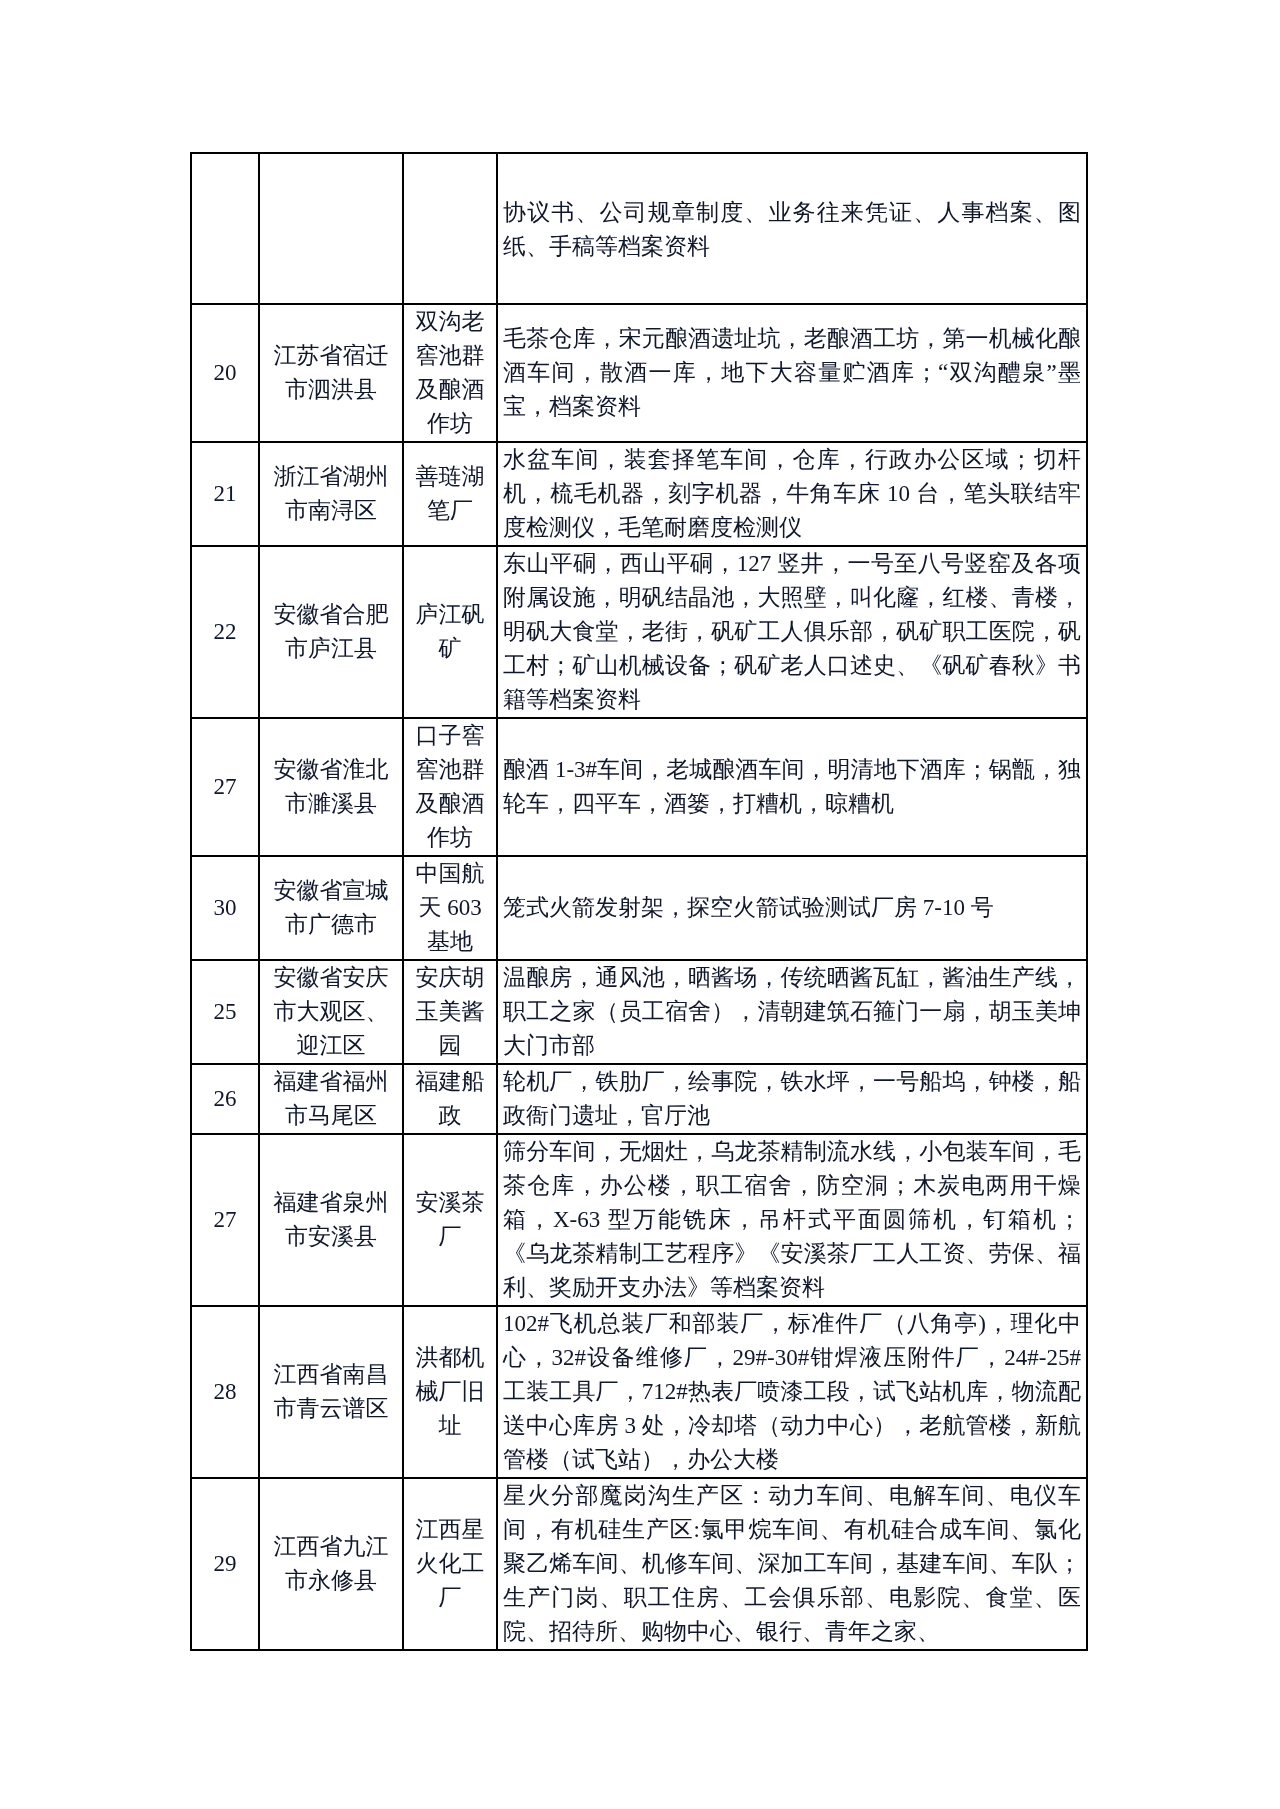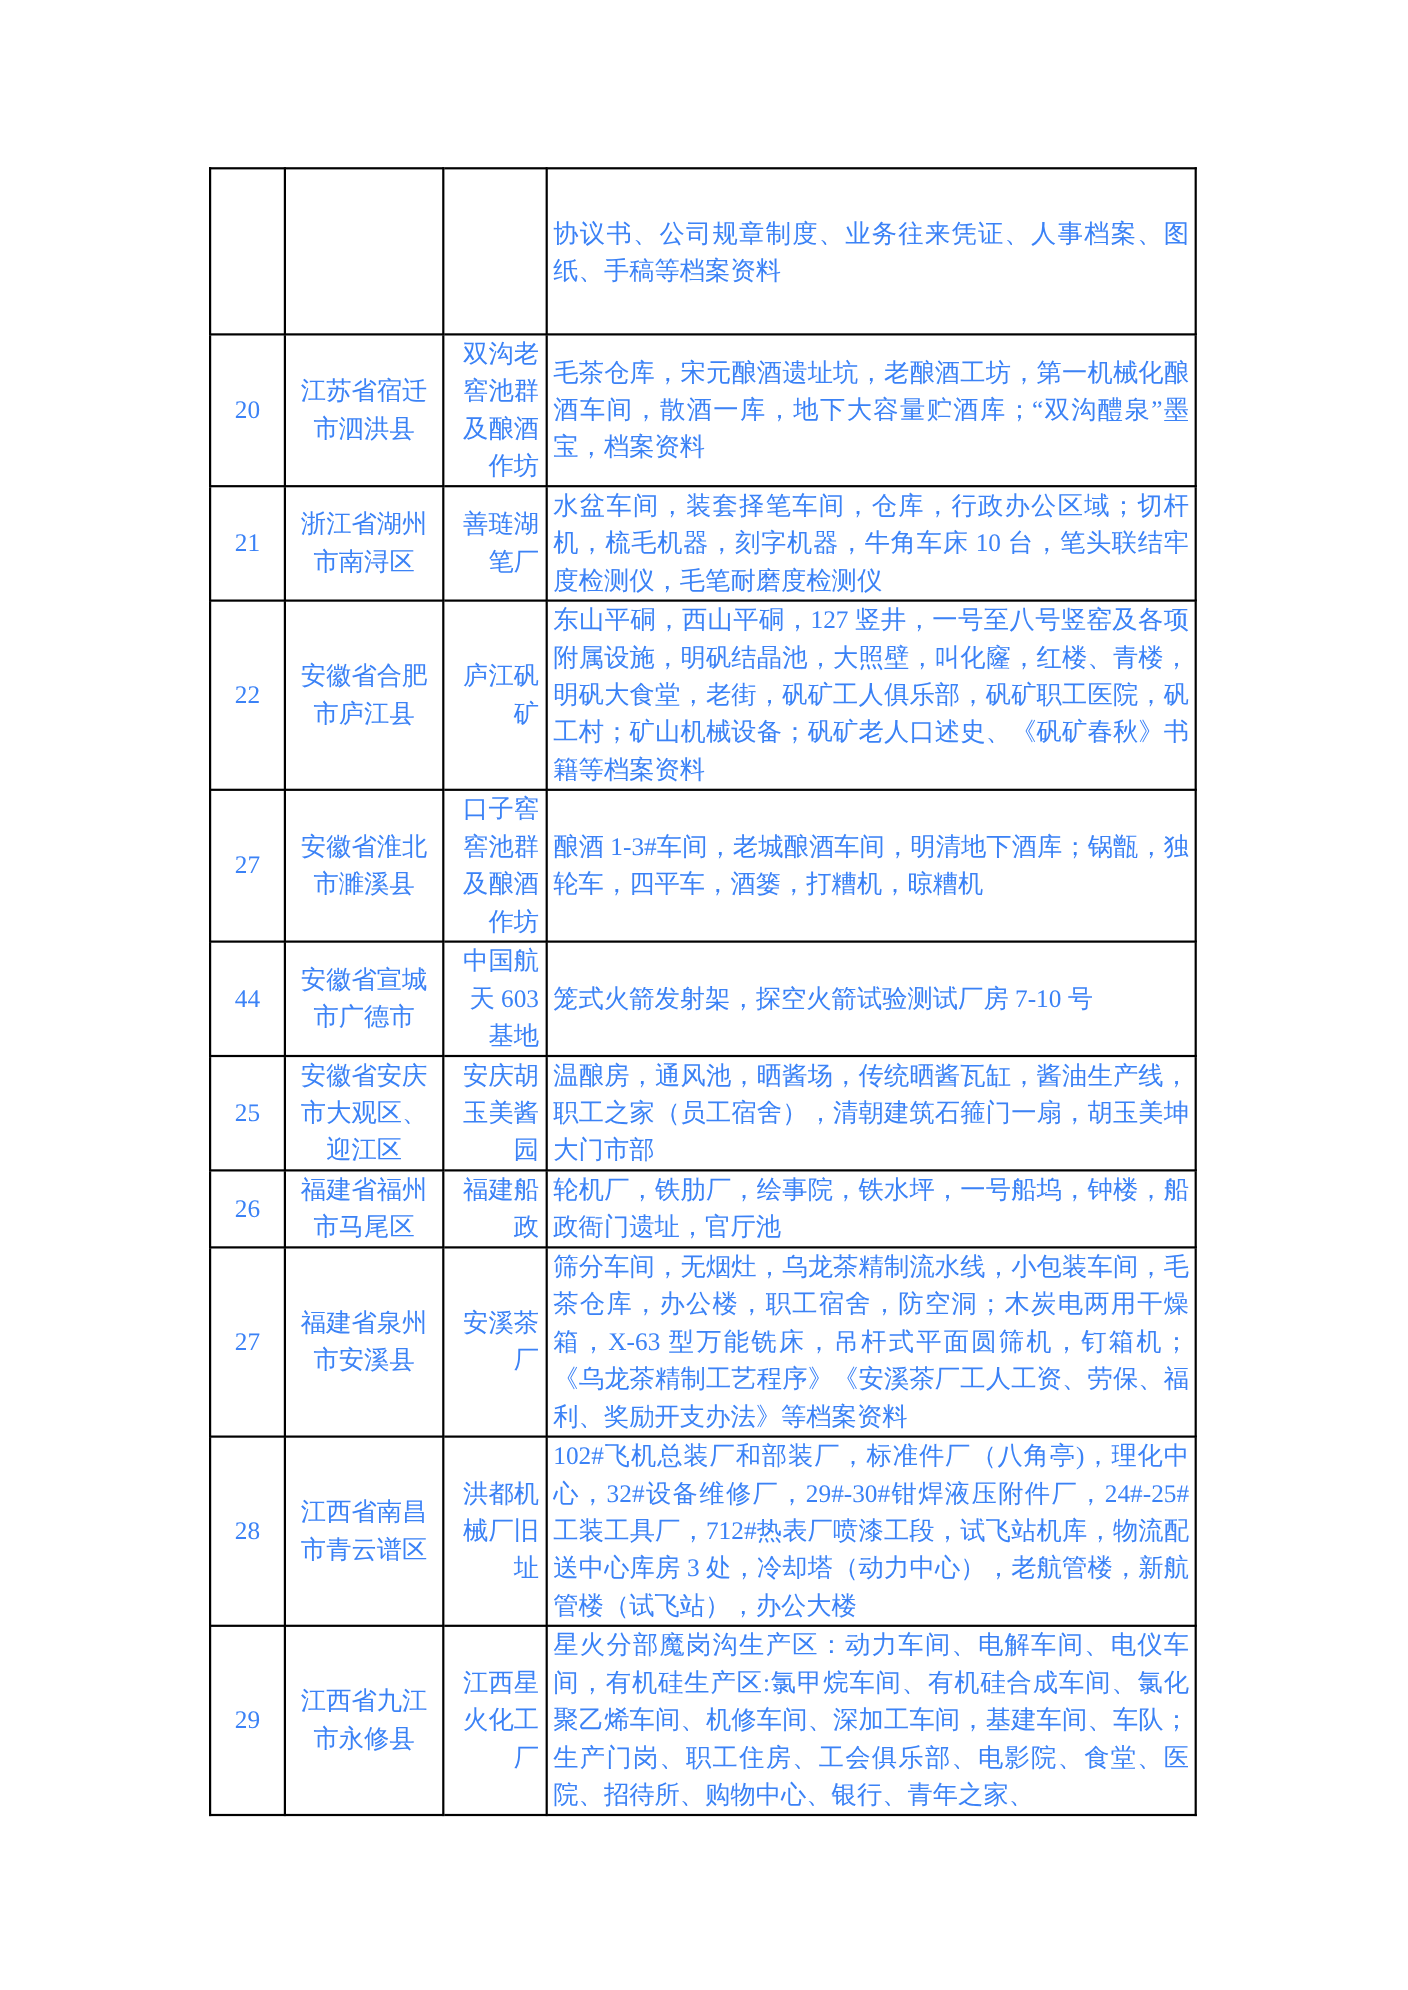--- a/index.html
+++ b/index.html
@@ -6,21 +6,21 @@
     margin: 0;
     padding: 0;
     background: #ffffff;
   }
   .page {
     position: relative;
     width: 1280px;
     height: 1809px;
     background: #ffffff;
     font-family: "Liberation Serif", "DejaVu Serif", serif;
-    color: #3b82f6;
+    color: #0f172a;
     overflow: hidden;
   }
   table.doc-table {
     position: absolute;
     left: 190px;
     top: 152px;
     width: 896px;
     border-collapse: collapse;
     table-layout: fixed;
   }
@@ -35,21 +35,21 @@
   td.c-num {
     text-align: center;
     padding: 0 3px;
   }
   td.c-loc {
     padding: 0 8px;
     text-align: center;
   }
   td.c-name {
     padding: 0 6px;
-    text-align: right;
+    text-align: center;
   }
   td.c-desc {
     padding: 0 5px;
     text-align: justify;
     text-align-last: left;
   }
   td.vtop {
     vertical-align: top;
     padding-top: 3px;
   }
@@ -90,21 +90,21 @@
         <td class="c-name">庐江矾矿</td>
         <td class="c-desc">东山平硐，西山平硐，127 竖井，一号至八号竖窑及各项附属设施，明矾结晶池，大照壁，叫化窿，红楼、青楼，明矾大食堂，老街，矾矿工人俱乐部，矾矿职工医院，矾工村；矿山机械设备；矾矿老人口述史、《矾矿春秋》书籍等档案资料</td>
       </tr>
       <tr style="height:136px">
         <td class="c-num">27</td>
         <td class="c-loc">安徽省淮北市濉溪县</td>
         <td class="c-name">口子窖窖池群及酿酒作坊</td>
         <td class="c-desc">酿酒 1-3#车间，老城酿酒车间，明清地下酒库；锅甑，独轮车，四平车，酒篓，打糟机，晾糟机</td>
       </tr>
       <tr style="height:103px">
-        <td class="c-num">44</td>
+        <td class="c-num">30</td>
         <td class="c-loc">安徽省宣城市广德市</td>
         <td class="c-name">中国航天 603 基地</td>
         <td class="c-desc">笼式火箭发射架，探空火箭试验测试厂房 7-10 号</td>
       </tr>
       <tr style="height:103px">
         <td class="c-num">25</td>
         <td class="c-loc">安徽省安庆市大观区、迎江区</td>
         <td class="c-name">安庆胡玉美酱园</td>
         <td class="c-desc">温酿房，通风池，晒酱场，传统晒酱瓦缸，酱油生产线，职工之家（员工宿舍），清朝建筑石箍门一扇，胡玉美坤大门市部</td>
       </tr>

